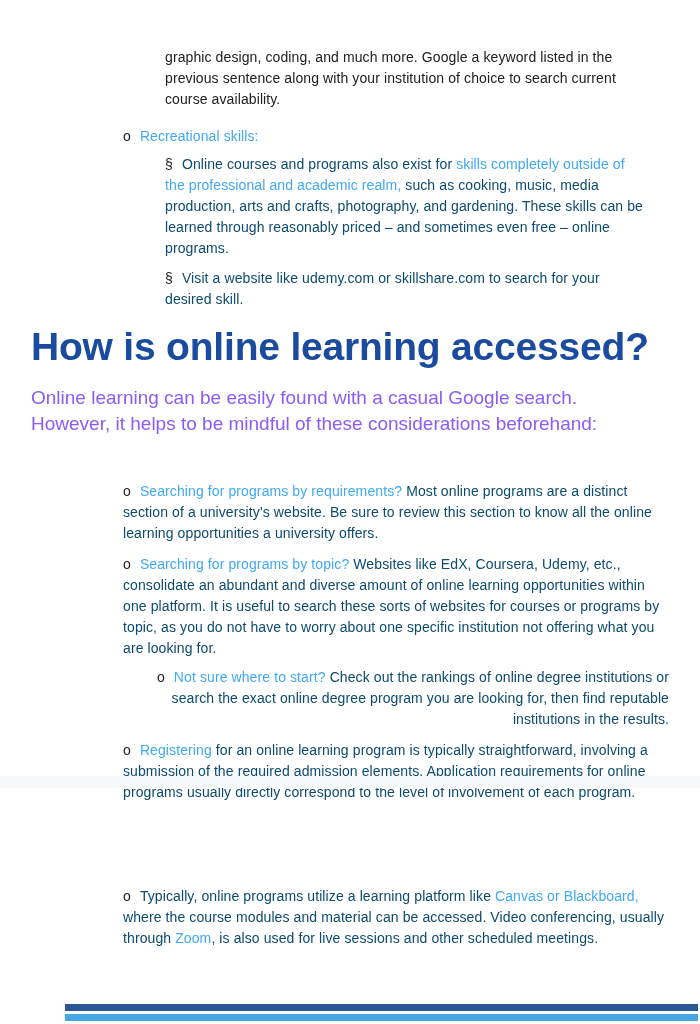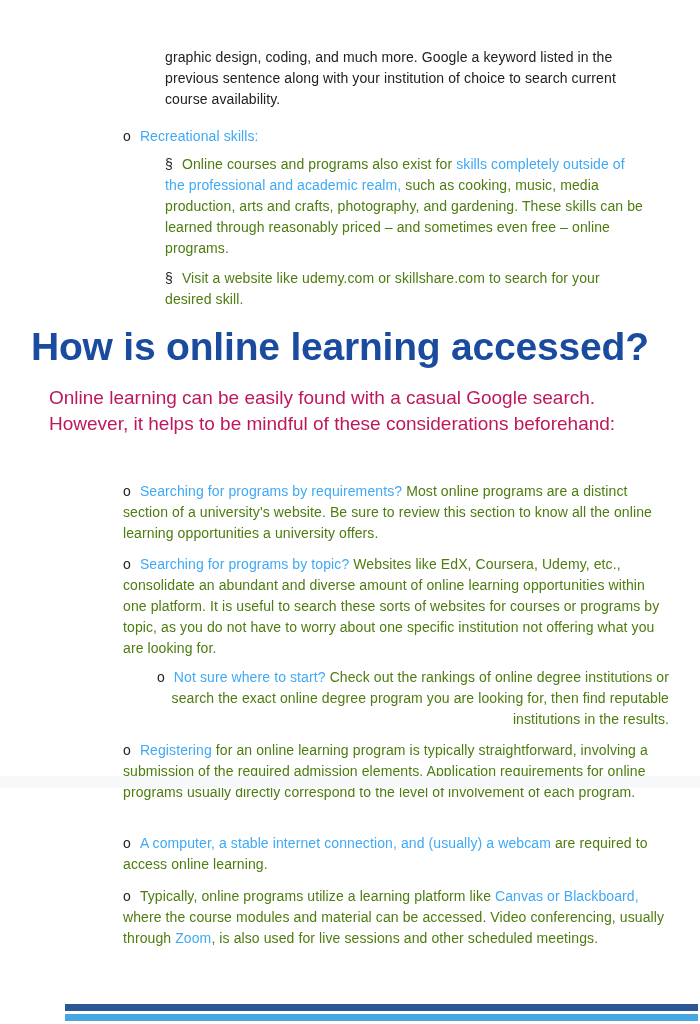--- a/index.html
+++ b/index.html
@@ -26,41 +26,41 @@
     letter-spacing: 0.1px;
   }
   .marker {
     color: #212121;
     margin-right: 9px;
   }
   .link {
     color: #3fa9f5;
     cursor: pointer;
   }
-  .txt { color: #4d7c0f; }
+  .txt { color: #0c4a6e; }
   .h1 {
     position: absolute;
     left: 31px;
     top: 301px;
     font-size: 39px;
     line-height: 40px;
     font-weight: 700;
     letter-spacing: -0.2px;
     color: #1a4b9e;
     white-space: nowrap;
   }
   .lead {
     position: absolute;
-    left: 49px;
+    left: 31px;
     top: 366px;
     width: 618px;
     font-size: 19px;
     line-height: 26px;
     font-weight: 500;
-    color: #be185d;
+    color: #8b5cf6;
   }
   .indent-deep { left: 165px; width: 482px; }
   .indent-bullet { left: 123px; width: 546px; margin-top: 20px; }
   .footer-band {
     position: absolute;
     left: 0; right: 0; bottom: 0;
     height: 12px;
   }
   .footer-bar {
     position: absolute;
@@ -89,21 +89,20 @@
   <p class="lead">Online learning can be easily found with a casual Google search. However, it helps to be mindful of these considerations beforehand:</p>
 
   <p class="block indent-bullet" style="top:461px;"><span class="marker">o</span><span><span class="link">Searching for programs by requirements?</span><span class="txt"> Most online programs are a distinct section of a university's website. Be sure to review this section to know all the online learning opportunities a university offers.</span></span></p>
 
   <p class="block indent-bullet" style="top:534px;"><span class="marker">o</span><span><span class="link">Searching for programs by topic?</span><span class="txt"> Websites like EdX, Coursera, Udemy, etc., consolidate an abundant and diverse amount of online learning opportunities within one platform. It is useful to search these sorts of websites for courses or programs by topic, as you do not have to worry about one specific institution not offering what you are looking for.</span></span></p>
 
   <p class="block indent-bullet" style="top:647px;text-align:right;"><span class="marker">o</span><span><span class="link">Not sure where to start?</span><span class="txt"> Check out the rankings of online degree institutions or search the exact online degree program you are looking for, then find reputable institutions in the results.</span></span></p>
 
   <p class="block indent-bullet" style="top:720px;"><span class="marker">o</span><span><span class="link">Registering</span><span class="txt"> for an online learning program is typically straightforward, involving a submission of the required admission elements. Application requirements for online programs usually directly correspond to the level of involvement of each program.</span></span></p>
 
-  <p class="block indent-bullet" style="top:813px;"><span class="marker">o</span><span><span class="link">A computer, a stable internet connection, and (usually) a webcam</span><span class="txt"> are required to access online learning.</span></span></p>
 
   <p class="block indent-bullet" style="top:866px;"><span class="marker">o</span><span><span class="txt">Typically, online programs utilize a learning platform like </span><span class="link">Canvas or Blackboard,</span><span class="txt"> where the course modules and material can be accessed. Video conferencing, usually through </span><span class="link">Zoom</span><span class="txt">, is also used for live sessions and other scheduled meetings.</span></span></p>
 
   <div class="footer-band" style="background-color: rgb(247, 248, 249);"></div>
   <div class="footer-bar bar-dark" style="background-color: rgb(43, 87, 151);"></div>
   <div class="footer-bar bar-light" style="background-color: rgb(71, 167, 224);"></div>
 
 </div>
 
 </body></html>

